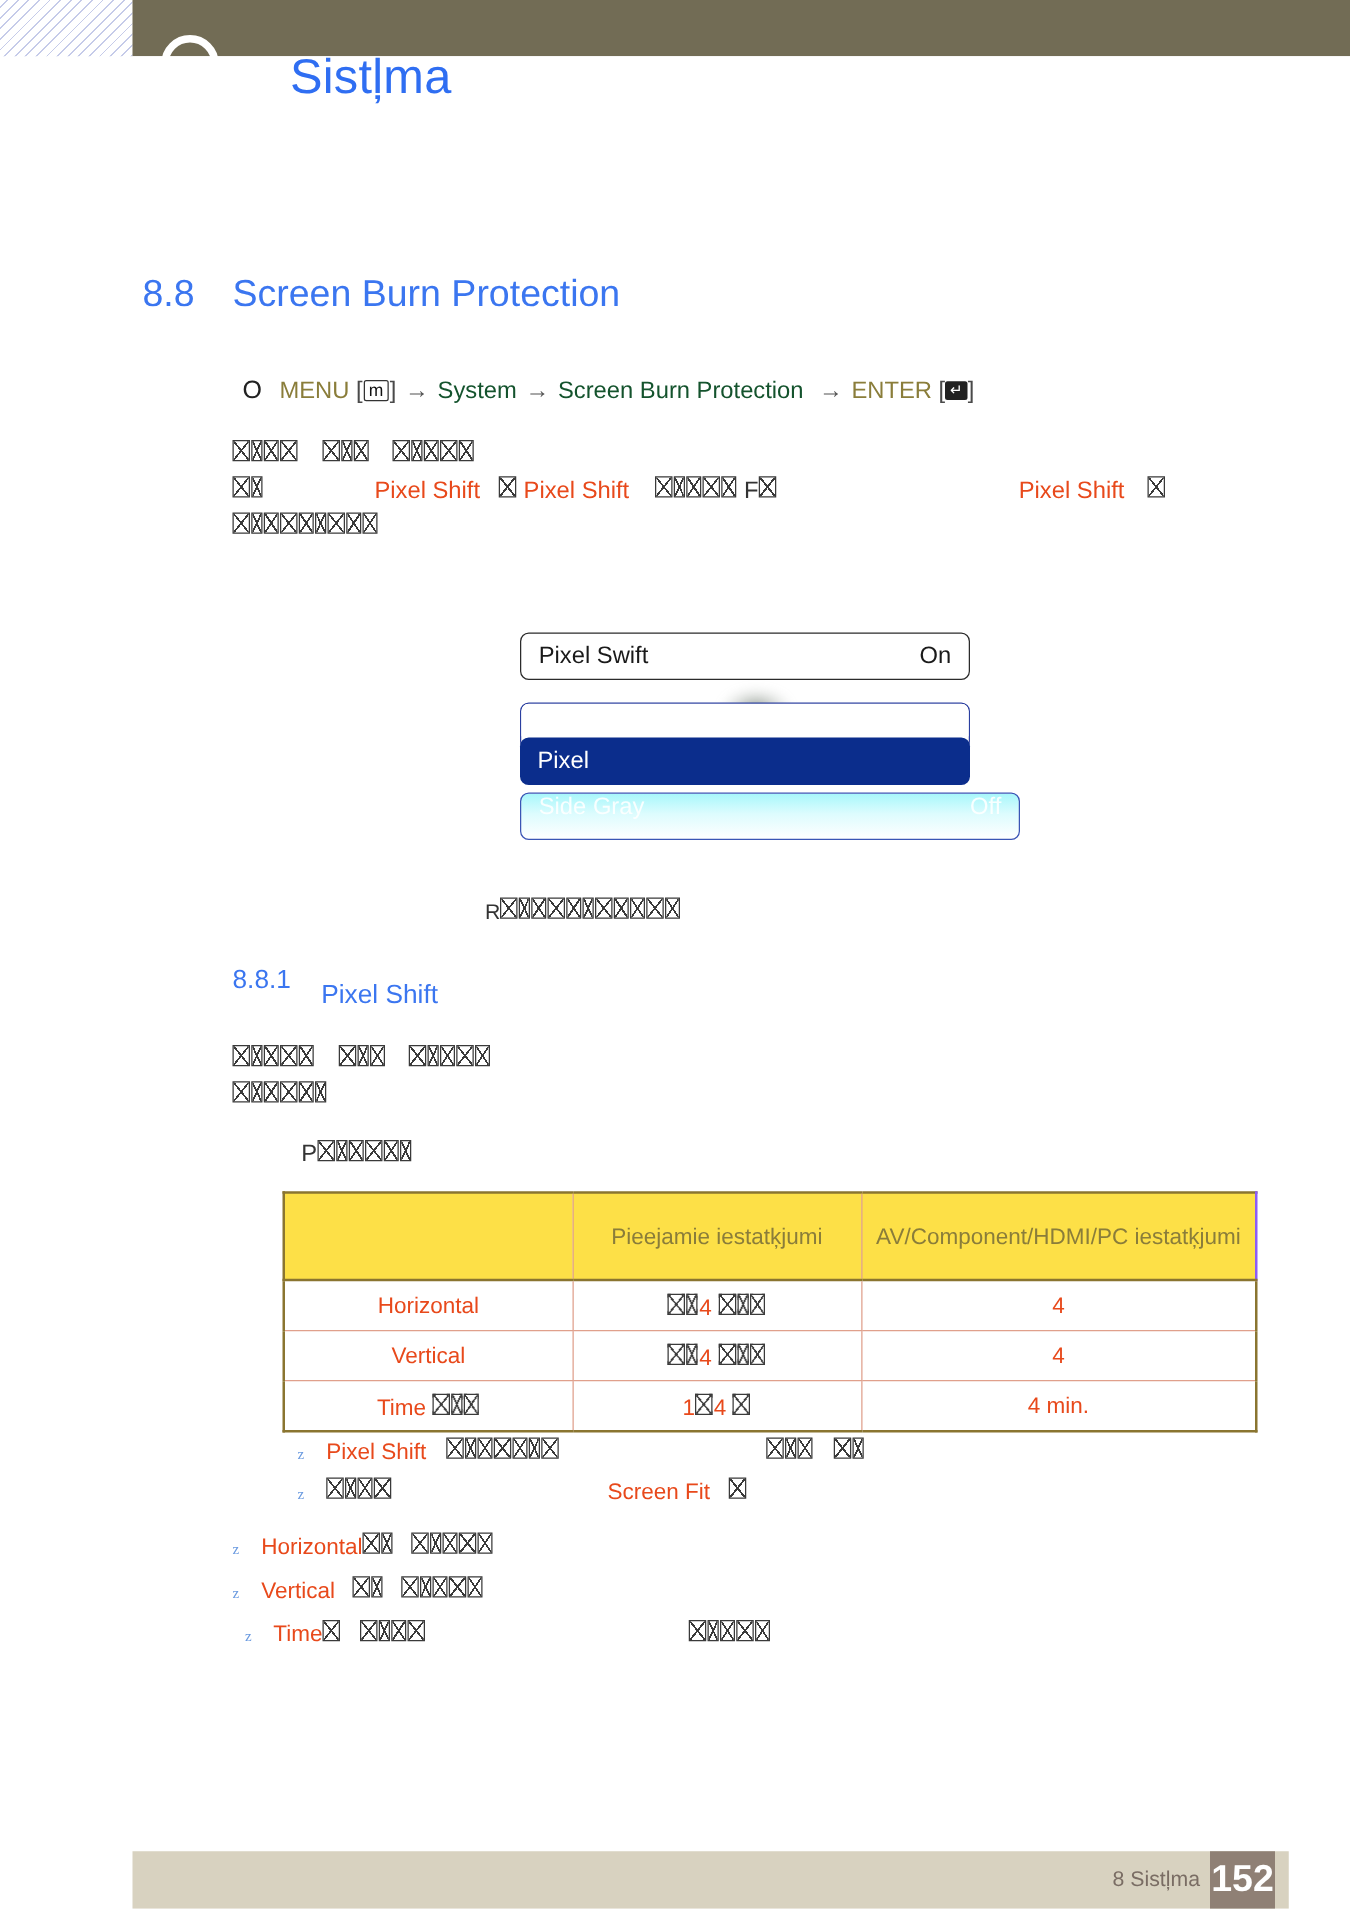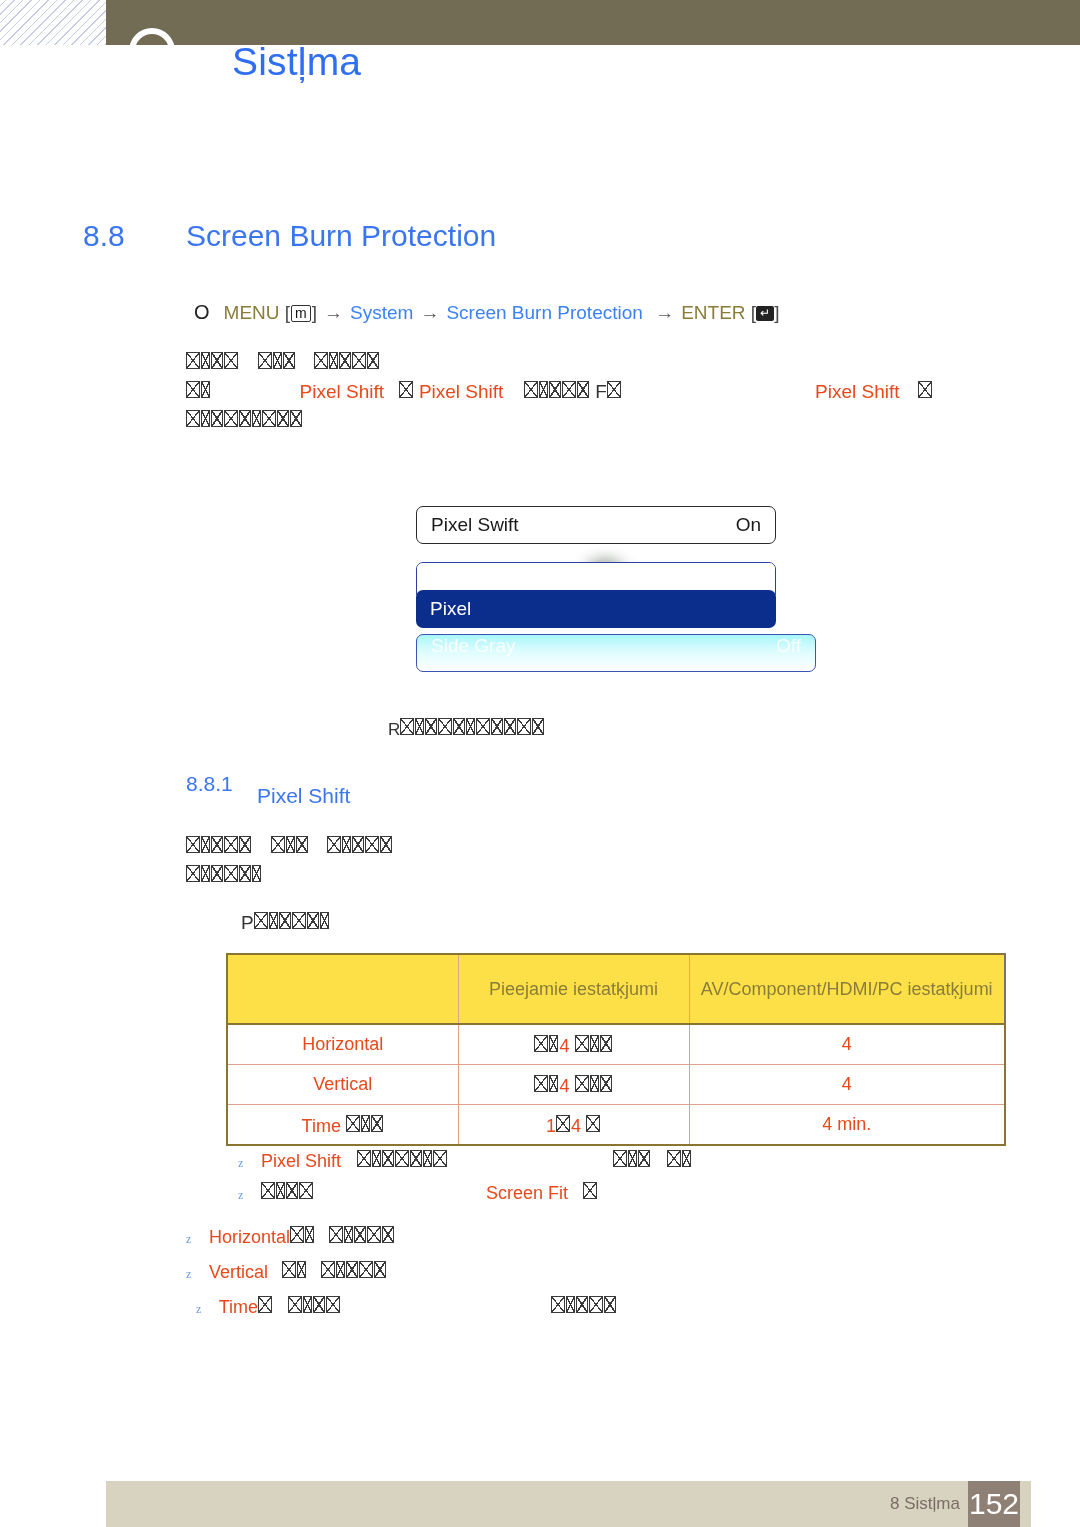--- a/index.html
+++ b/index.html
@@ -33,36 +33,36 @@
     position:absolute; left:106px; top:45px; width:974px; height:40px;
     background:#ffffff;
   }
   .header-title{
     position:absolute; left:232px; top:40px;
     font-size:39px; color:#2f6ef2; letter-spacing:.2px;
   }
 
   
   .sec-num{
-    position:absolute; left:83px; top:219px;
+    position:absolute; left:114px; top:219px;
     font-size:30px; color:#3b76f0;
   }
   .sec-title{
     position:absolute; left:186px; top:219px;
     font-size:30px; color:#3b76f0;
   }
 
   
   .menupath{
     position:absolute; left:194px; top:301px;
     font-size:19px; color:#4a4a4a; white-space:nowrap;
   }
   .menupath .bullet{ color:#222; font-size:20px; margin-right:14px;}
   .mp-olive{ color:#8a7d3a; }
-  .mp-orange{ color:#3b82f6;margin-top:15px; }
+  .mp-orange{ color:#14532d;margin-top:15px; }
   .mp-arrow{ color:#555; padding:0 7px; }
   .keycap{
     display:inline-block; border:1.6px solid #333; border-radius:2px;
     padding:0 3px; font-size:14px; line-height:15px; color:#111;
     vertical-align:middle; margin:0 1px; min-width:17px; text-align:center;
   }
   .keycap-solid{
     display:inline-block; background:#222; color:#fff; border-radius:2px;
     padding:1px 4px; font-size:12px; line-height:13px; vertical-align:middle;
   }
@@ -134,21 +134,21 @@
   .tbl td{
     border:1px solid #e0a08c; text-align:center; vertical-align:middle;
     font-size:18px; padding:9px 6px;
   }
   .tbl .hdr td{
     background:#fde047; color:#8a7d3a; height:70px;
     border-top:2px solid #8a7530; border-bottom:2px solid #8a7530;
     font-size:18px; line-height:25px;
   }
   .tbl .hdr td:first-child{ border-left:2px solid #8a7530; }
-  .tbl .hdr td:last-child{ border-right:2px solid #737373; }
+  .tbl .hdr td:last-child{ border-right:2px solid #8b5cf6; }
   .tbl tr.body-row td{ height:37px; color:#e8491b; }
   .tbl tr.body-row td:first-child{ border-left:2px solid #8a7530; }
   .tbl tr.body-row td:last-child{ border-right:2px solid #8a7530; }
   .tbl tr.last-row td{ border-bottom:2px solid #8a7530; }
   .tbl td.cell-dark{ color:#333; }
 
   
   .bul{ position:absolute; font-size:18px; white-space:nowrap; }
   .bmark{
     display:inline-block; width:18px; color:#6a9ae0; font-size:12px;
@@ -159,21 +159,21 @@
   .footer-band{
     position:absolute; left:106px; top:1481px; width:925px; height:46px;
     background:#d8d2c0;
   }
   .footer-text{
     position:absolute; right:120px; top:1494px;
     font-size:17px; color:#7a6d64;
   }
   .footer-page{
     position:absolute; left:968px; top:1481px; width:52px; height:46px;
-    background:#8f8075; color:#fff; font-size:30px; font-weight:normal;
+    background:#8f8075; color:#fff; font-size:30px; font-weight:bold;
     display:flex; align-items:center; justify-content:center;
   }
 </style>
 </head>
 <body>
 
 <div class="header-stripes"></div>
 <div class="header-band"></div>
 <div class="header-circle"></div>
 <div class="header-mask"></div>

